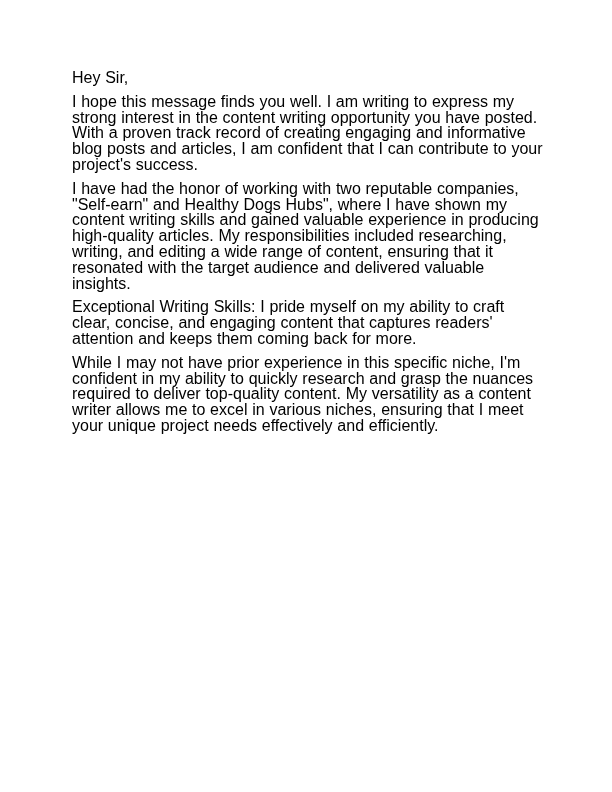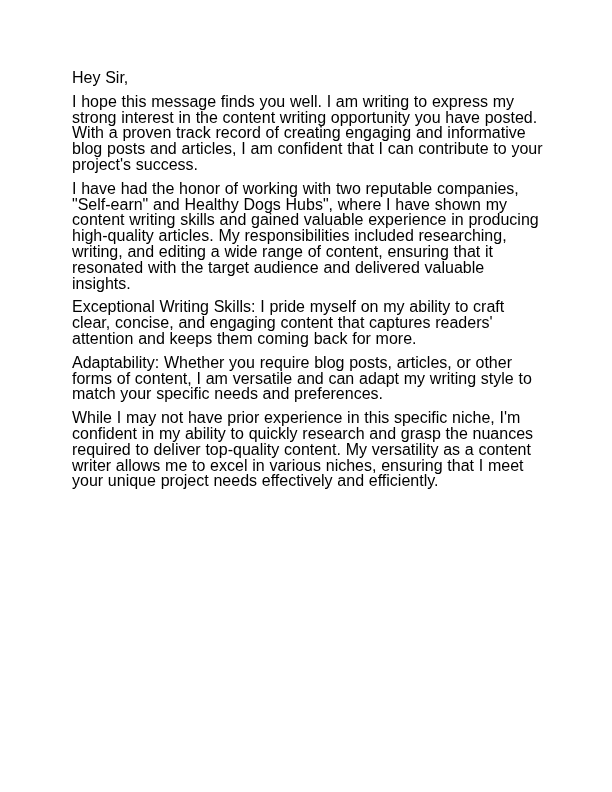--- a/index.html
+++ b/index.html
@@ -40,16 +40,15 @@
 </style>
 </head>
 <body>
 
 <div class="page">
   <div class="text-block">
     <p class="para">Hey Sir,</p>
     <p class="para">I hope this message finds you well. I am writing to express my strong interest in the content writing opportunity you have posted. With a proven track record of creating engaging and informative blog posts and articles, I am confident that I can contribute to your project's success.</p>
     <p class="para">I have had the honor of working with two reputable companies, "Self-earn" and Healthy Dogs Hubs", where I have shown my content writing skills and gained valuable experience in producing high-quality articles. My responsibilities included researching, writing, and editing a wide range of content, ensuring that it resonated with the target audience and delivered valuable insights.</p>
     <p class="para">Exceptional Writing Skills: I pride myself on my ability to craft clear, concise, and engaging content that captures readers' attention and keeps them coming back for more.</p>
-    <p class="para">Adaptability: Whether you require blog posts, articles, or other forms of content, I am versatile and can adapt my writing style to match your specific needs and preferences.</p>
     <p class="para">While I may not have prior experience in this specific niche, I'm confident in my ability to quickly research and grasp the nuances required to deliver top-quality content. My versatility as a content writer allows me to excel in various niches, ensuring that I meet your unique project needs effectively and efficiently.</p>
   </div>
 </div>
 
 </body></html>

